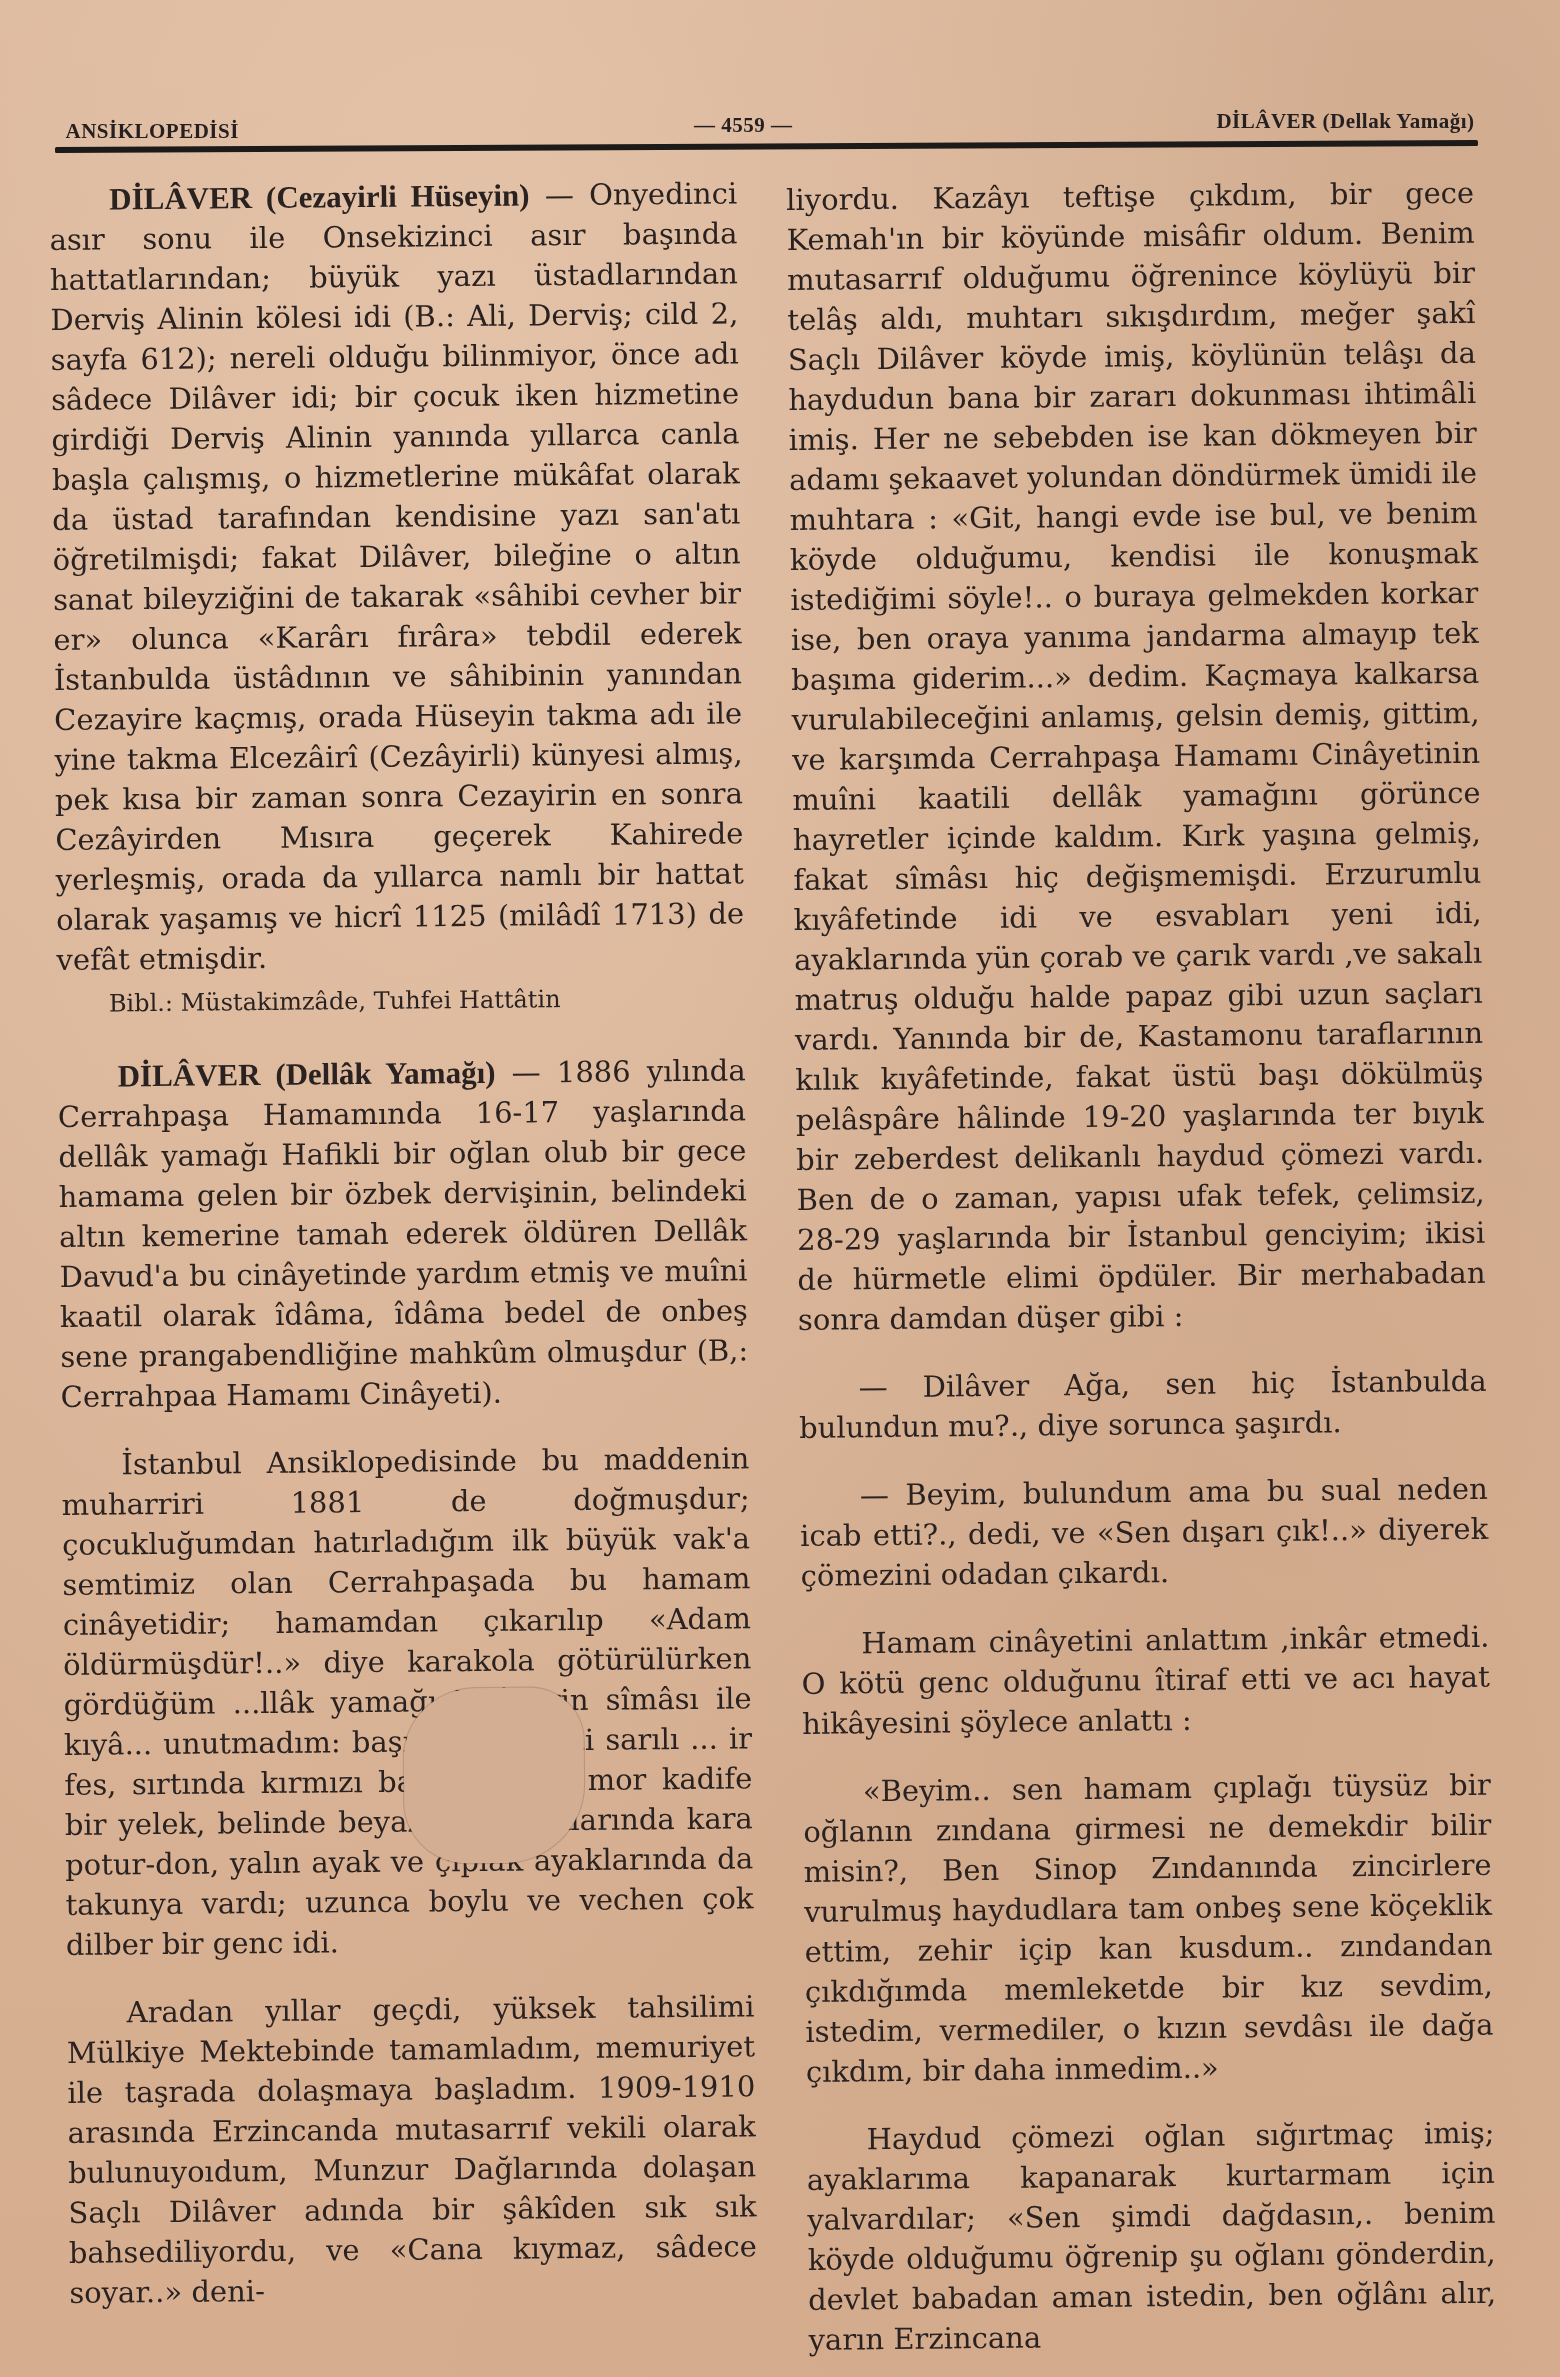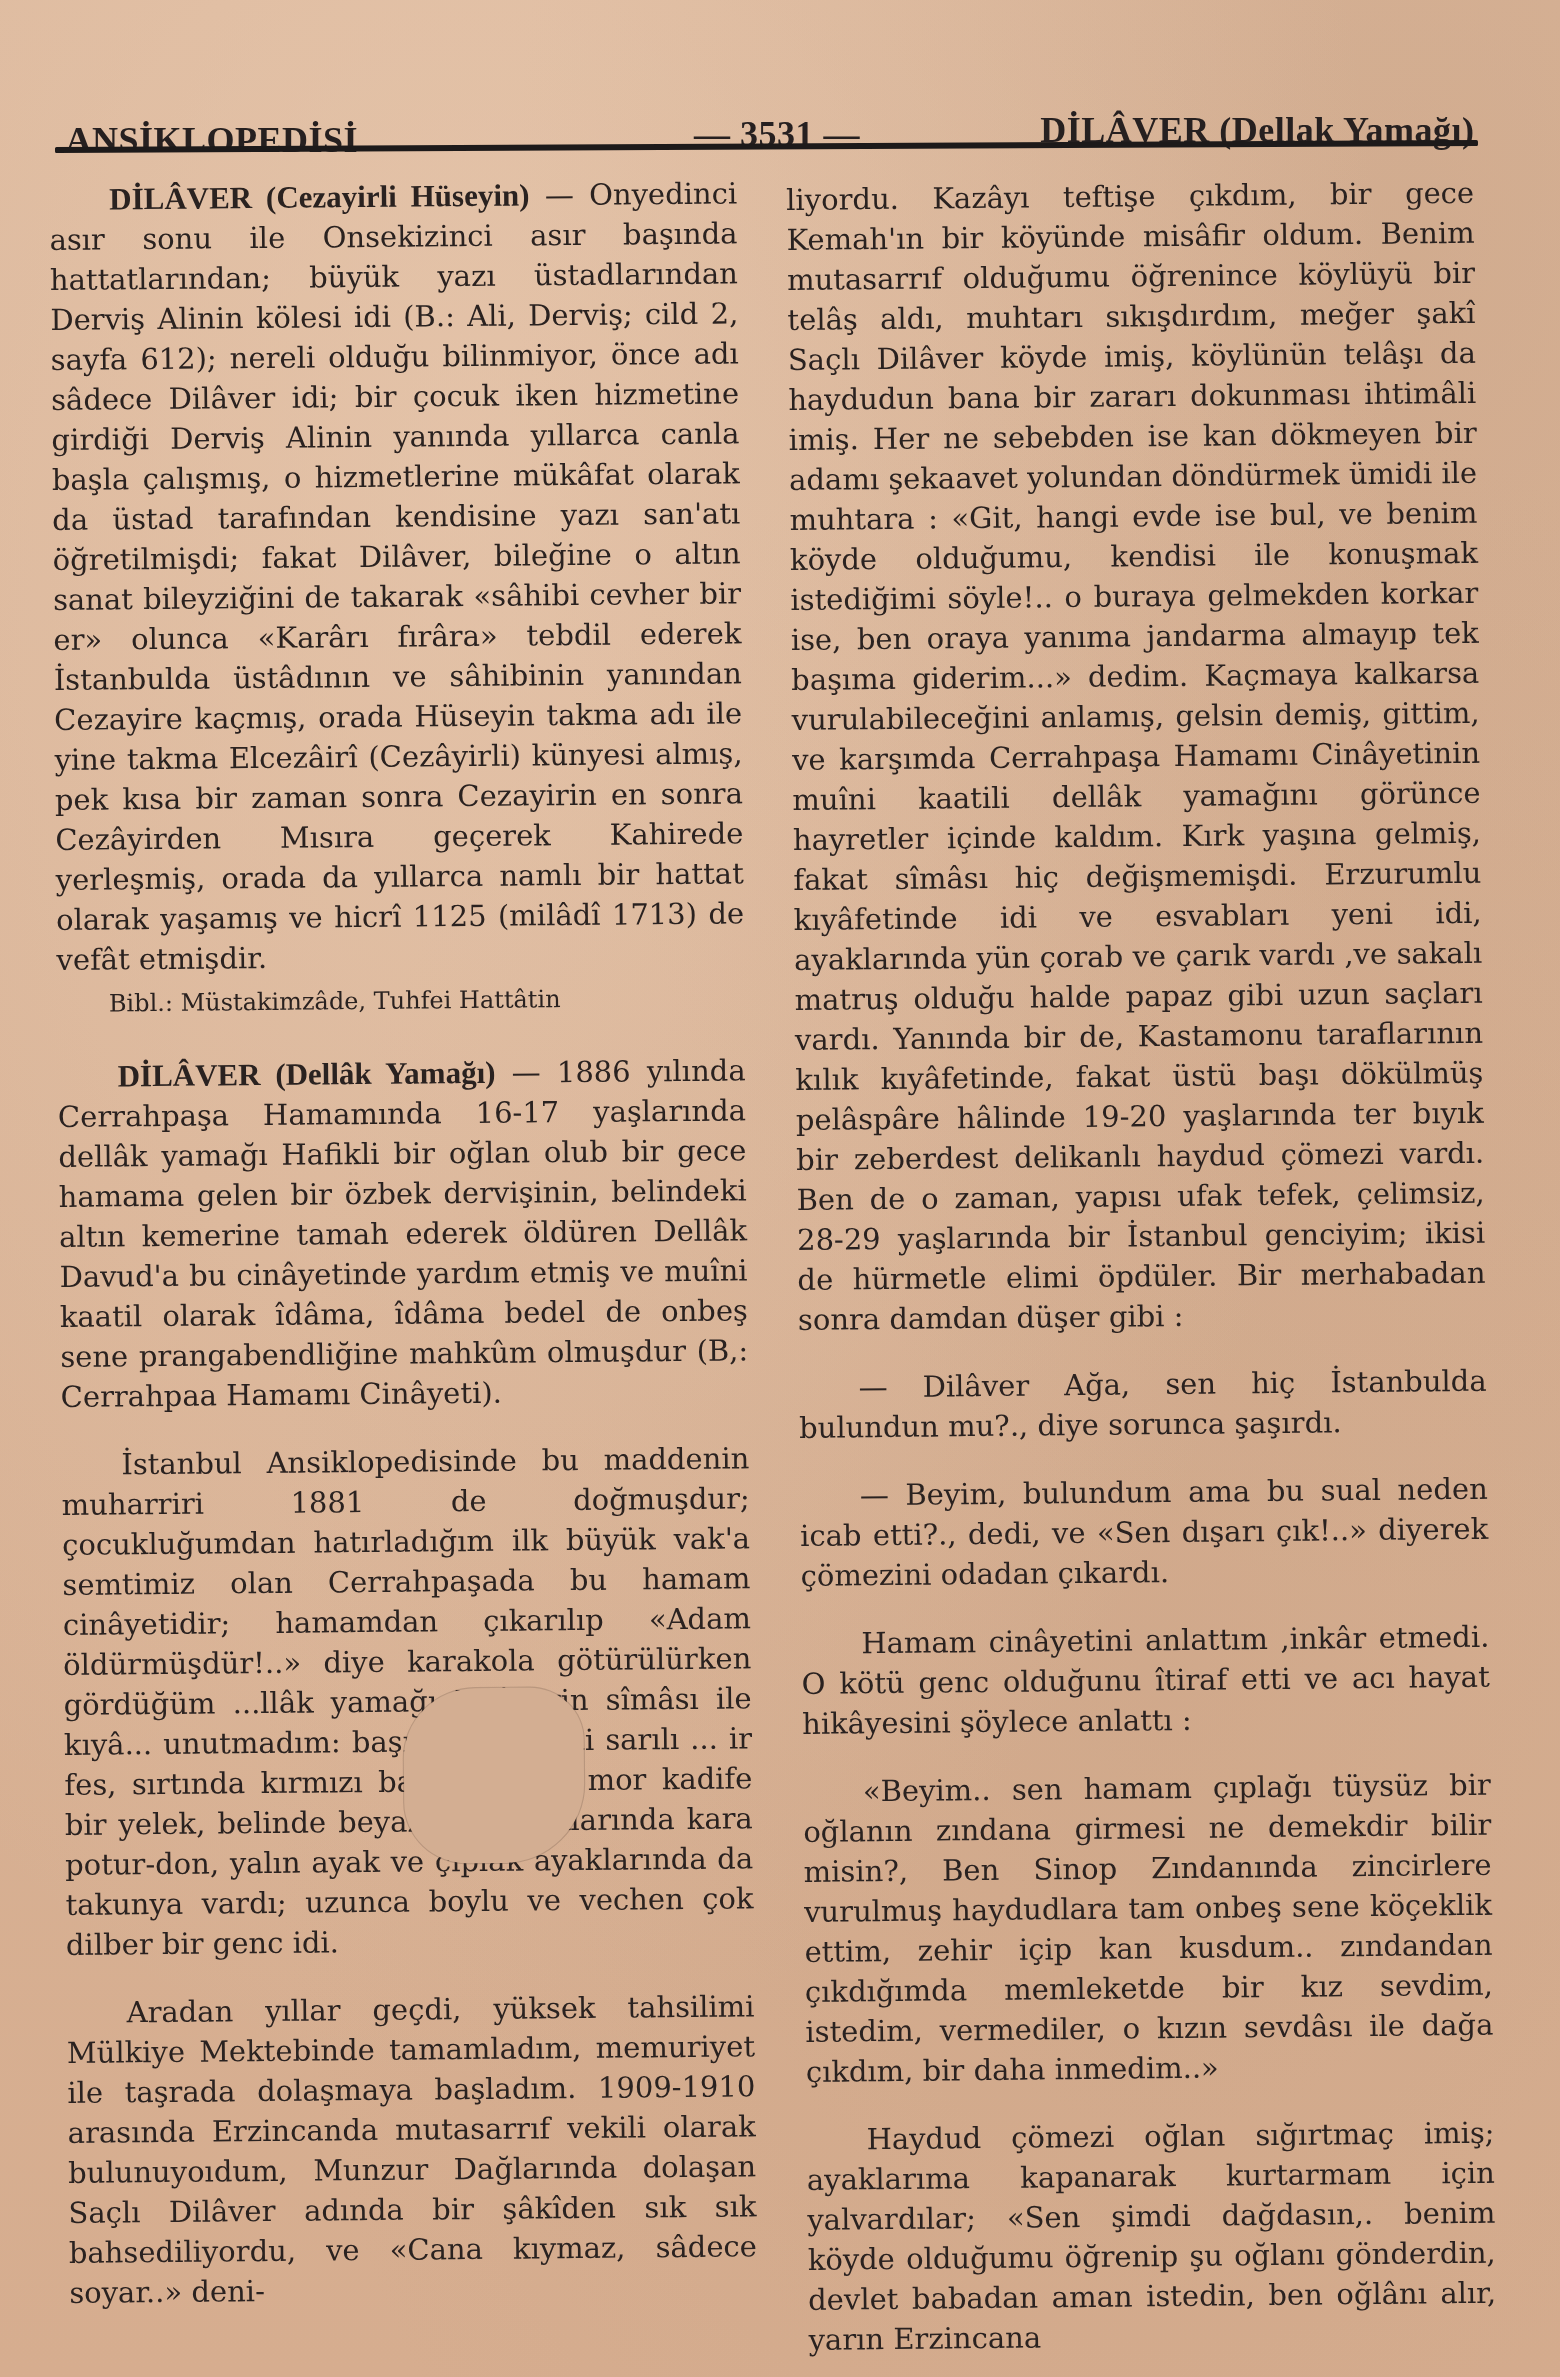--- a/index.html
+++ b/index.html
@@ -17,21 +17,21 @@
       radial-gradient(ellipse at 75% 70%, rgba(200,160,130,0.45), transparent 55%),
       radial-gradient(ellipse at 90% 10%, rgba(190,150,120,0.35), transparent 45%),
       linear-gradient(180deg, #dcb89c 0%, #d8b295 50%, #d6ad8f 100%);
   }
   .header {
     position: absolute; left: 60px; top: 109px; width: 1420px; height: 33px;
   }
   .header .left, .header .center, .header .right {
     position: absolute; top: 0;
     font-family: "Liberation Serif", serif; font-weight: bold;
-    font-size: 36px; letter-spacing: 0.5px; color: #262020;
+    font-size: 21px; letter-spacing: 0.5px; color: #262020;
   }
   .header .left { left: 5.5px; top: 9.8px; }
   .header .center { left: 634px; top: 4.4px; }
   .header .right { right: 5.5px; top: 0px; margin-left: 38px; }
   .rule {
     position: absolute; left: 55px; top: 147px; width: 1423px; height: 5.5px;
     background: #1d1a1a; transform: rotate(-0.28deg); transform-origin: left center;
     border-radius: 1.6px;
   }
   .col {
@@ -55,21 +55,21 @@
     transform: rotate(-0.5deg);
   }
 </style>
 </head>
 <body>
 
 <div class="paper"></div>
 
 <div class="header">
   <span class="left">ANSİKLOPEDİSİ</span>
-  <span class="center">— 3531 —</span>
+  <span class="center">— 4559 —</span>
   <span class="right">DİLÂVER (Dellak Yamağı)</span>
 </div>
 <div class="rule"></div>
 
 <div class="col left">
   <p><span class="entry-head">DİLÂVER (Cezayirli Hüseyin)</span><span> — Onyedinci asır sonu ile Onsekizinci asır başında hattatlarından; büyük yazı üstadlarından Derviş Alinin kölesi idi (B.: Ali, Derviş; cild 2, sayfa 612); nereli olduğu bilinmiyor, önce adı sâdece Dilâver idi; bir çocuk iken hizmetine girdiği Derviş Alinin yanında yıllarca canla başla çalışmış, o hizmetlerine mükâfat olarak da üstad tarafından kendisine yazı san'atı öğretilmişdi; fakat Dilâver, bileğine o altın sanat bileyziğini de takarak «sâhibi cevher bir er» olunca «Karârı fırâra» tebdil ederek İstanbulda üstâdının ve sâhibinin yanından Cezayire kaçmış, orada Hüseyin takma adı ile yine takma Elcezâirî (Cezâyirli) künyesi almış, pek kısa bir zaman sonra Cezayirin en sonra Cezâyirden Mısıra geçerek Kahirede yerleşmiş, orada da yıllarca namlı bir hattat olarak yaşamış ve hicrî 1125 (milâdî 1713) de vefât etmişdir.</span></p>
   <p class="bibl">Bibl.: Müstakimzâde, Tuhfei Hattâtin</p>
   <p class="biggap"><span class="entry-head">DİLÂVER (Dellâk Yamağı)</span><span> — 1886 yılında Cerrahpaşa Hamamında 16-17 yaşlarında dellâk yamağı Hafikli bir oğlan olub bir gece hamama gelen bir özbek dervişinin, belindeki altın kemerine tamah ederek öldüren Dellâk Davud'a bu cinâyetinde yardım etmiş ve muîni kaatil olarak îdâma, îdâma bedel de onbeş sene prangabendliğine mahkûm olmuşdur (B,: Cerrahpaa Hamamı Cinâyeti).</span></p>
   <p class="gap">İstanbul Ansiklopedisinde bu maddenin muharriri 1881 de doğmuşdur; çocukluğumdan hatırladığım ilk büyük vak'a semtimiz olan Cerrahpaşada bu hamam cinâyetidir; hamamdan çıkarılıp «Adam öldürmüşdür!..» diye karakola götürülürken gördüğüm ...llâk yamağı Dilâverin sîmâsı ile kıyâ... unutmadım: başında ağabâni sarılı ... ir fes, sırtında kırmızı basma min... mor kadife bir yelek, belinde beyaz ... ...acaklarında kara potur-don, yalın ayak ve çıplak ayaklarında da takunya vardı; uzunca boylu ve vechen çok dilber bir genc idi.</p>
   <p class="gap">Aradan yıllar geçdi, yüksek tahsilimi Mülkiye Mektebinde tamamladım, memuriyet ile taşrada dolaşmaya başladım. 1909-1910 arasında Erzincanda mutasarrıf vekili olarak bulunuyoıdum, Munzur Dağlarında dolaşan Saçlı Dilâver adında bir şâkîden sık sık bahsediliyordu, ve «Cana kıymaz, sâdece soyar..» deni-</p>

